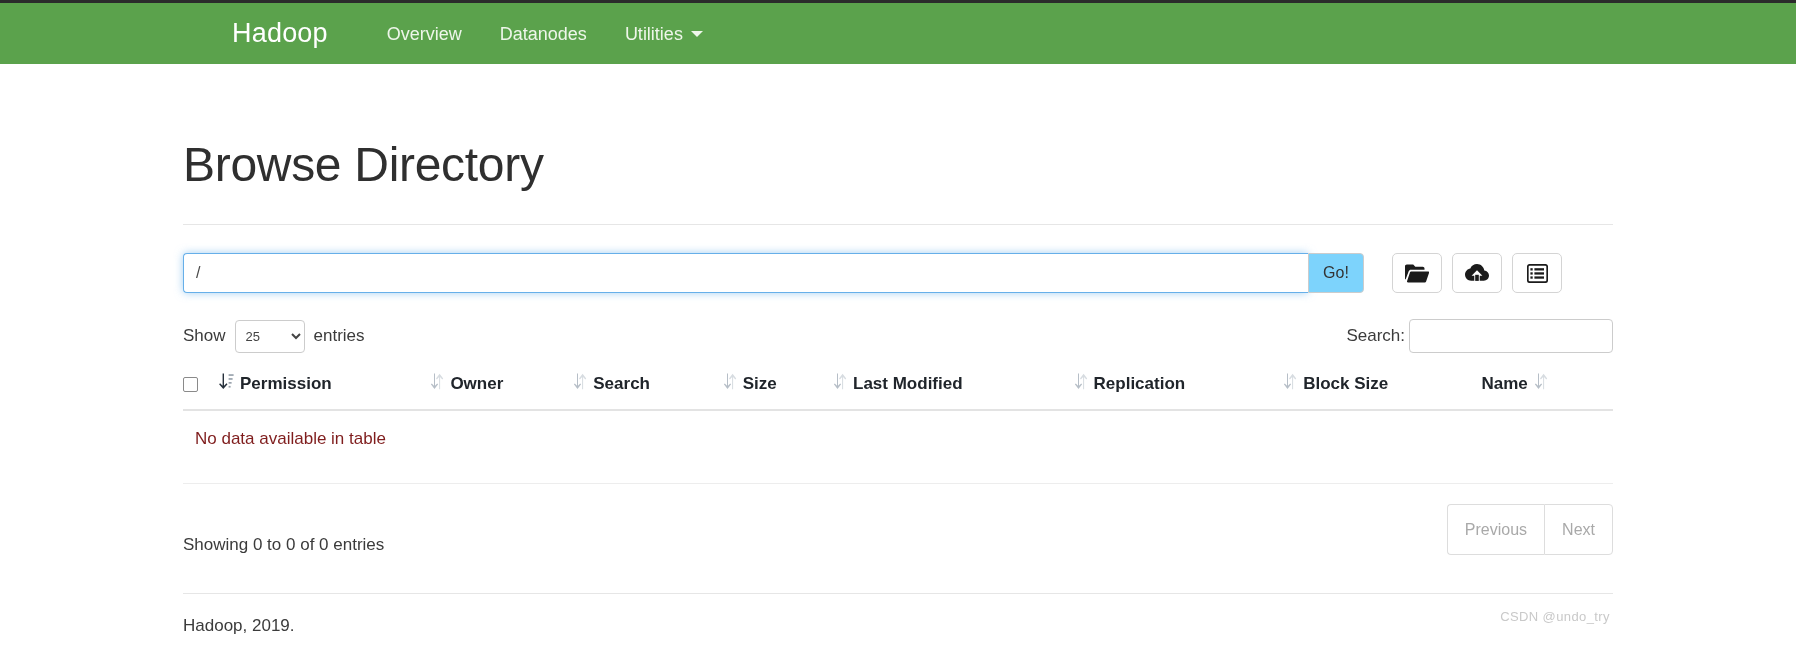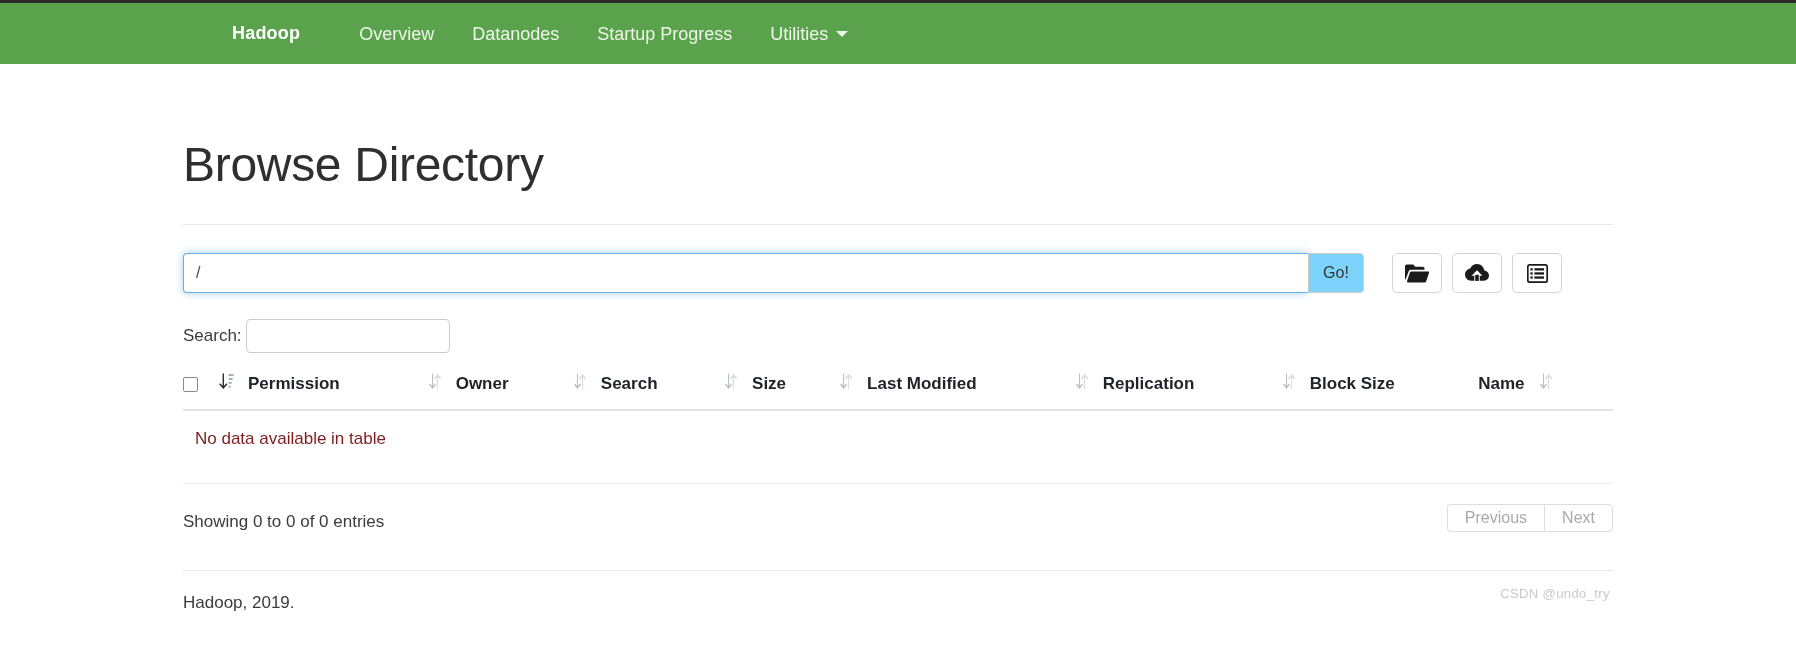--- a/index.html
+++ b/index.html
@@ -16,22 +16,22 @@
     width: 100%;
     height: 64px;
     background: #5ba24c;
     display: flex;
     align-items: center;
     padding-left: 232px;
     border-top: 3px solid #2b2b2b;
   }
   .brand {
     color: #ffffff;
-    font-size: 18px;
-    font-weight: bold;
+    font-size: 27px;
+    font-weight: normal;
     letter-spacing: .2px;
     margin-right: 40px;
     text-decoration: none;
     white-space: nowrap;
   }
   .nav-links { display: flex; align-items: center; }
   .nav-link {
     color: #eef6ea;
     font-size: 18px;
     text-decoration: none;
@@ -157,21 +157,21 @@
     text-align: left;
     font-size: 17px;
     font-weight: bold;
     color: #20252b;
     padding: 4px 10px 14px 0;
     border-bottom: 2px solid #e3e3e3;
     white-space: nowrap;
     cursor: pointer;
     vertical-align: middle;
   }
-  .th-inner { display: inline-flex; align-items: center; gap: 14px; }
+  .th-inner { display: inline-flex; align-items: center; gap: 6px; }
   .sort-icon { flex: 0 0 auto; }
   .chk-cell { width: 36px; padding-right: 0 !important; }
   .hdr-chk {
     width: 15px; height: 15px;
     border: 1px solid #8a8a8a;
     border-radius: 2px;
     background: #fff;
     display: inline-block;
     vertical-align: middle;
     cursor: pointer;
@@ -186,21 +186,21 @@
   
   .table-footer {
     display: flex;
     justify-content: space-between;
     align-items: flex-end;
     margin: 20px 5px 0 5px;
   }
   .dt-info { font-size: 17px; color: #3b3b3b; }
   .pagination { display: flex; }
   .page-btn {
-    height: 28px;
+    height: 51px;
     padding: 0 17px;
     font-size: 16px;
     color: #a9a9a9;
     background: #fff;
     border: 1px solid #dddddd;
     display: flex;
     align-items: center;
     cursor: default;
     font-family: "Liberation Sans", sans-serif;
   }
@@ -230,21 +230,20 @@
   }
 </style>
 </head>
 <body>
 
 <nav class="navbar">
   <a class="brand" href="#">Hadoop</a>
   <div class="nav-links">
     <a class="nav-link" href="#">Overview</a>
     <a class="nav-link" href="#">Datanodes</a>
-    <a class="nav-link" href="#">Startup Progress</a>
     <a class="nav-link dropdown" href="#">
       <span>Utilities</span>
       <span class="caret"></span>
     </a>
   </div>
 </nav>
 
 <div class="container">
 
   <h1 class="page-title">Browse Directory</h1>
@@ -283,20 +282,27 @@
             <rect x="7.4" y="4.2" width="9.6" height="2.3" fill="#1b1b1b"></rect>
             <rect x="7.4" y="8.3" width="9.6" height="2.3" fill="#1b1b1b"></rect>
             <rect x="7.4" y="12.4" width="9.6" height="2.3" fill="#1b1b1b"></rect>
           </svg>
         </span>
       </button>
     </div>
   </div>
 
   <div class="table-controls">
+    <div class="dt-length">
+      <span>Show</span>
+      <select class="length-select">
+        <option>25</option>
+      </select>
+      <span>entries</span>
+    </div>
     <div class="dt-filter">
       <span>Search:</span>
       <input class="search-input" type="search" placeholder="" style="">
     </div>
   </div>
 
   <table class="data-table">
     <thead>
       <tr>
         <th class="chk-cell">

